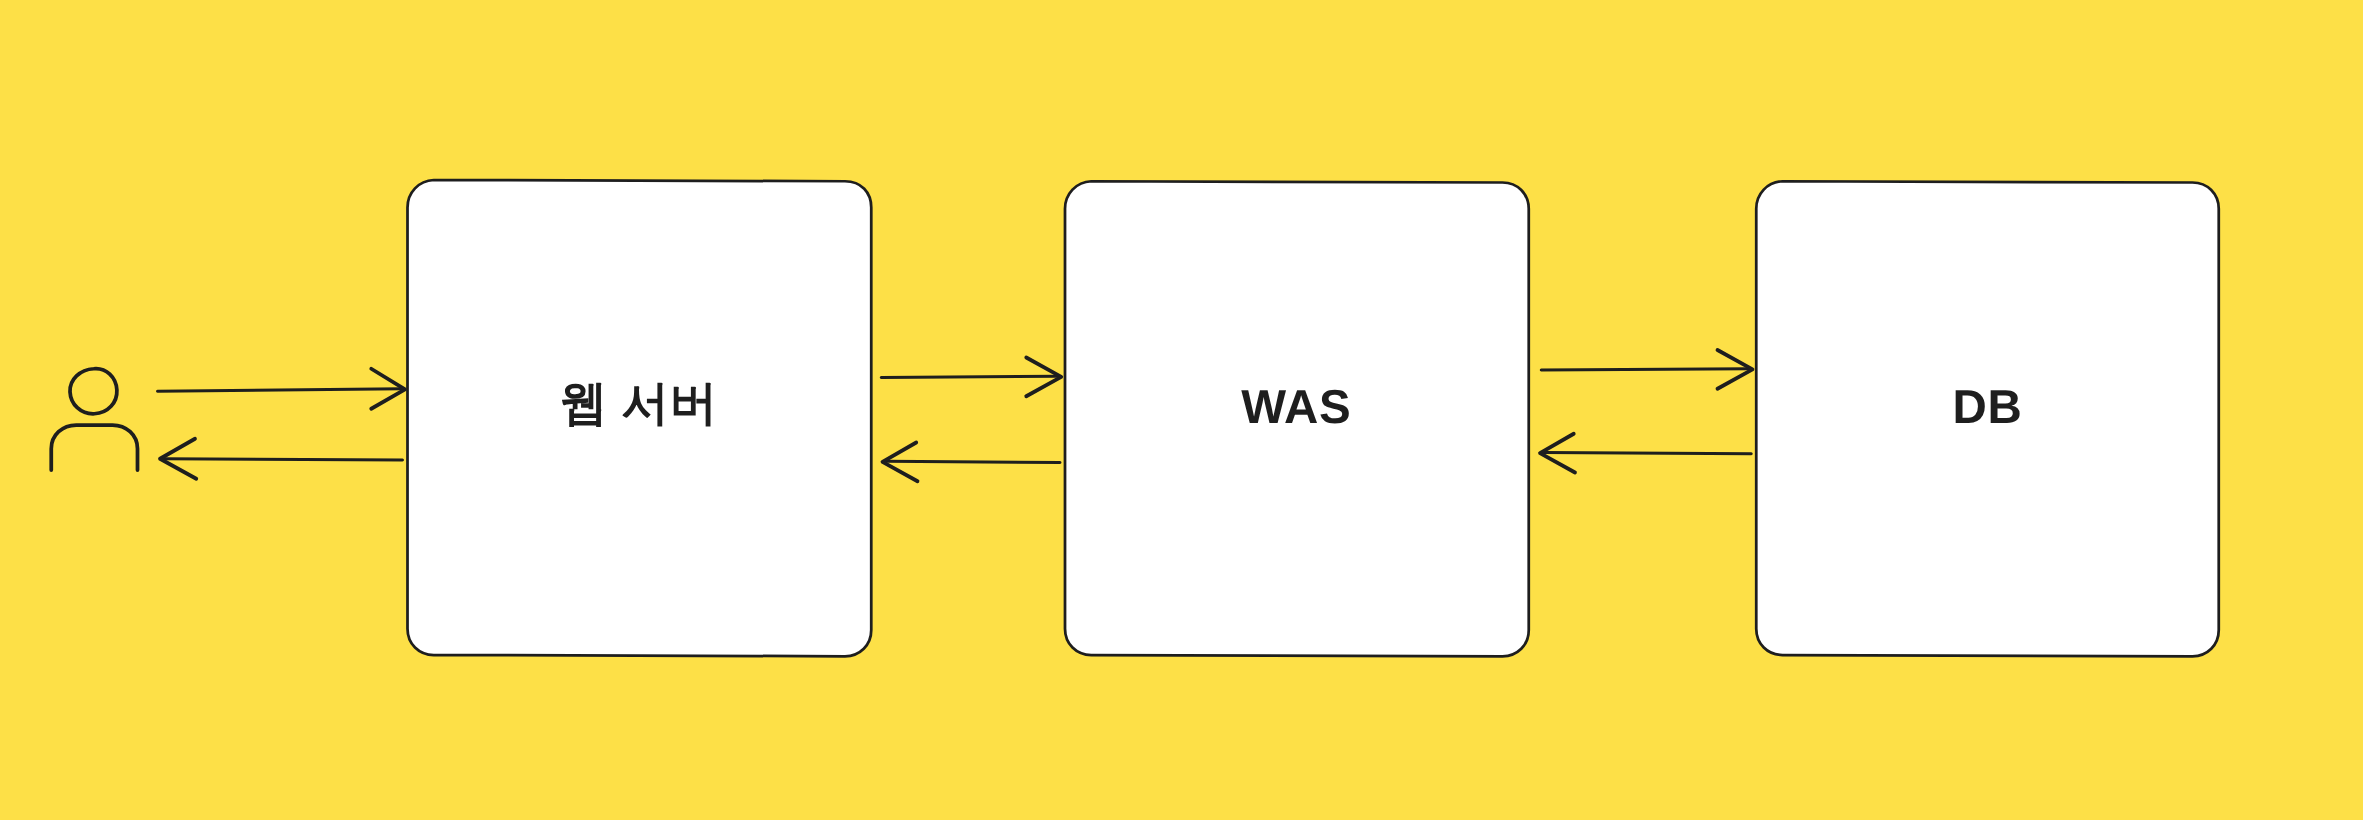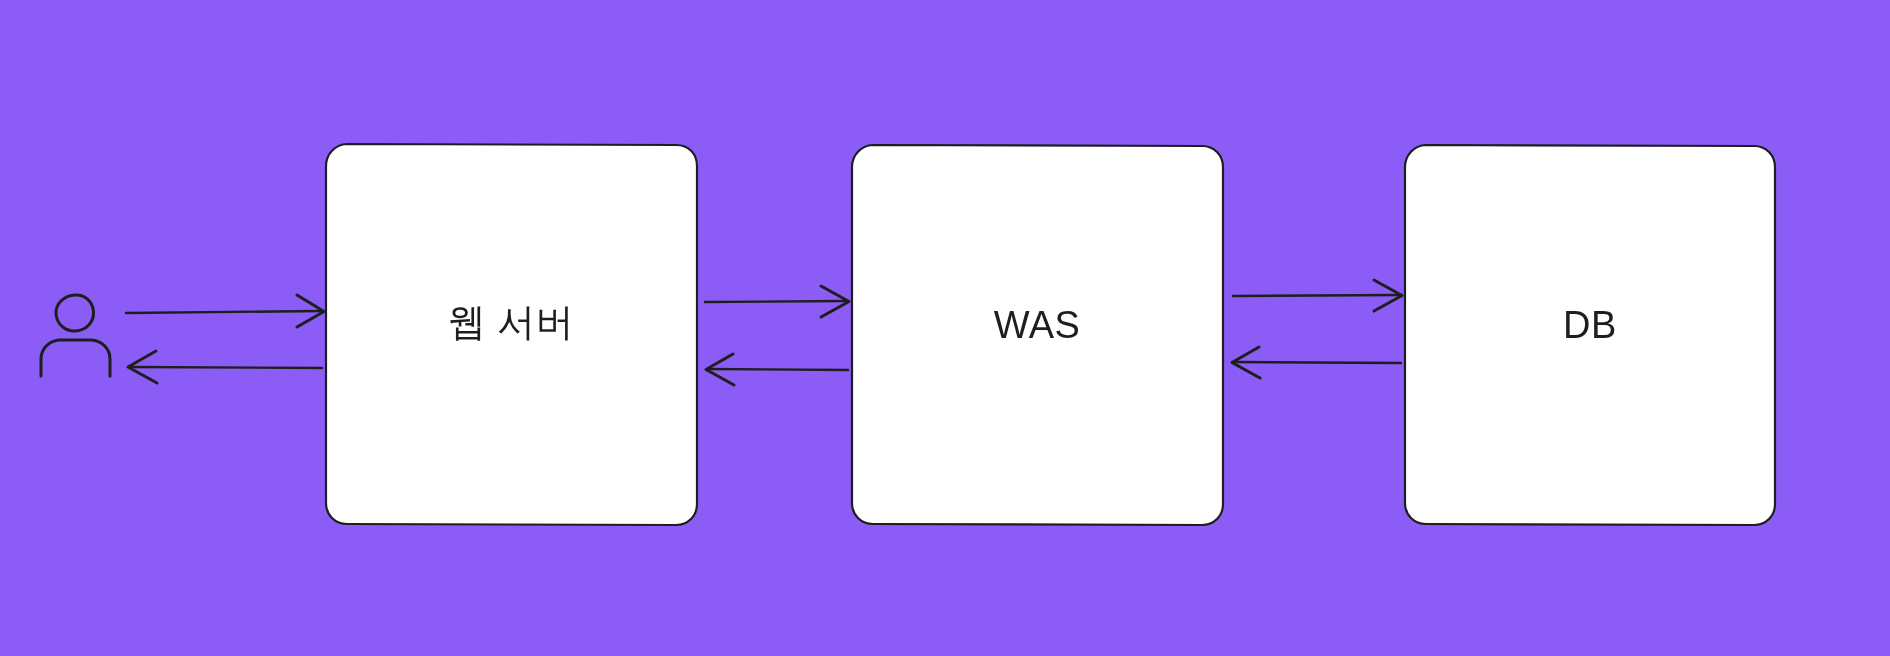--- a/index.html
+++ b/index.html
@@ -7,22 +7,23 @@
     padding: 0;
     background: #ffffff;
   }
   body {
     font-family: "Liberation Sans", "DejaVu Sans", sans-serif;
   }
   #canvas {
     position: relative;
     width: 1890px;
     height: 656px;
-    background: #8b5cf6;
+    background: #fde047;
     overflow: hidden;
+    font-weight: bold;
   }
   #diagram-svg {
     position: absolute;
     left: 0;
     top: 0;
     width: 1890px;
     height: 656px;
   }
   .node-box {
     fill: #ffffff;

